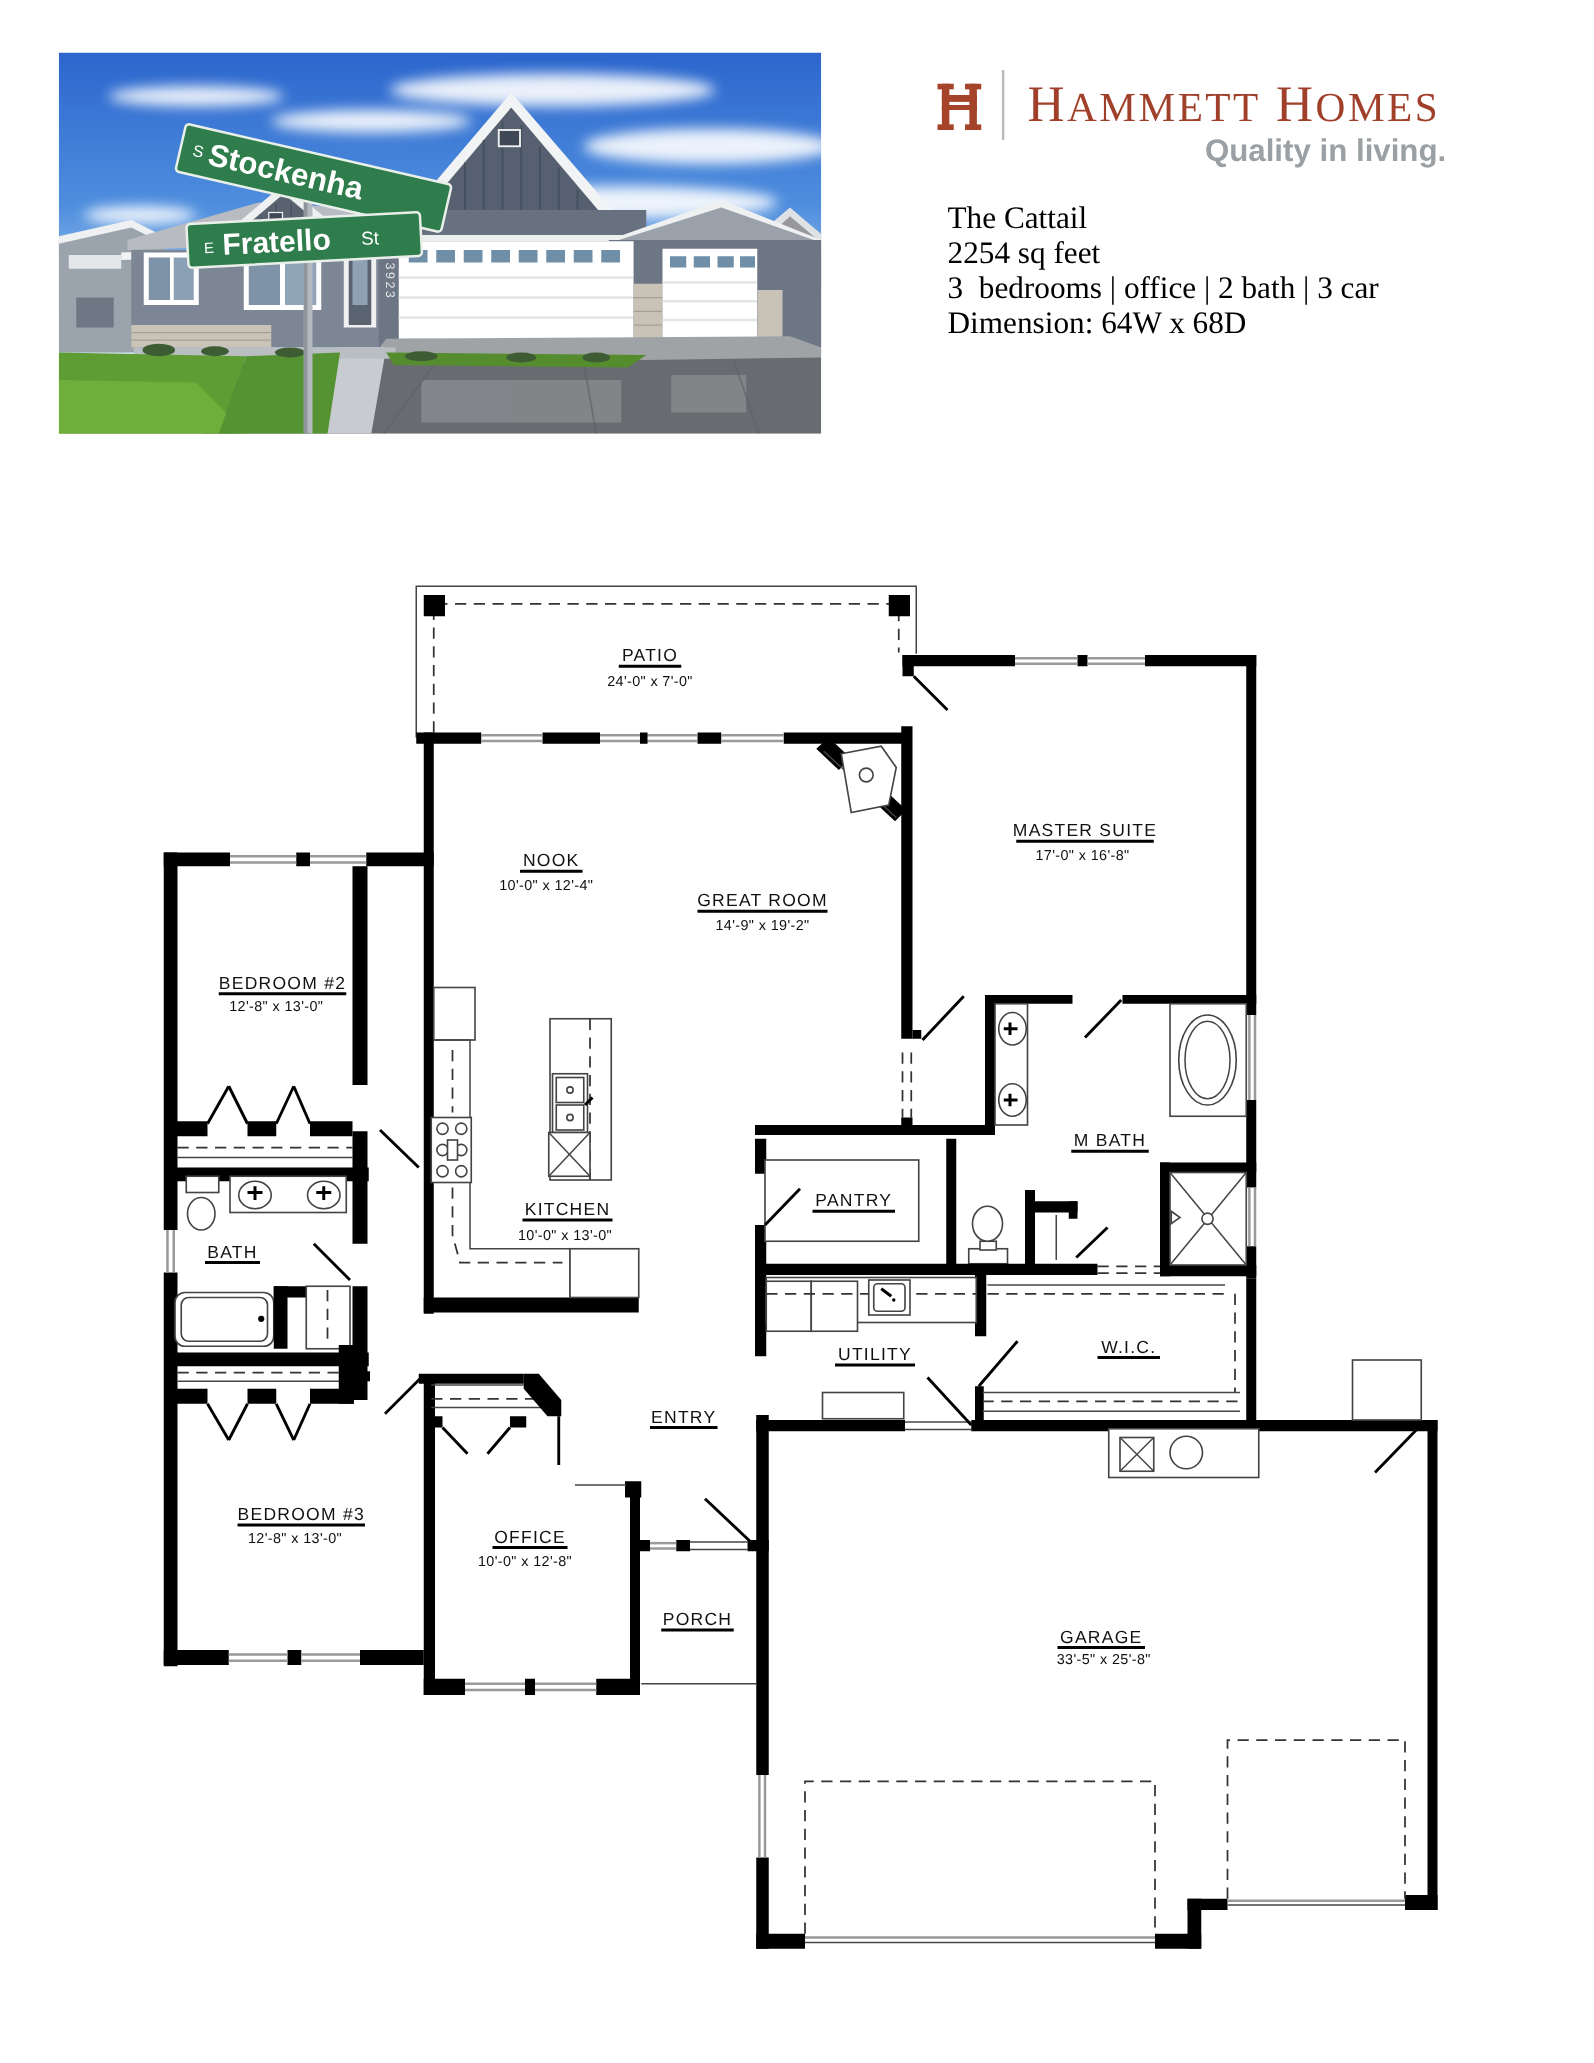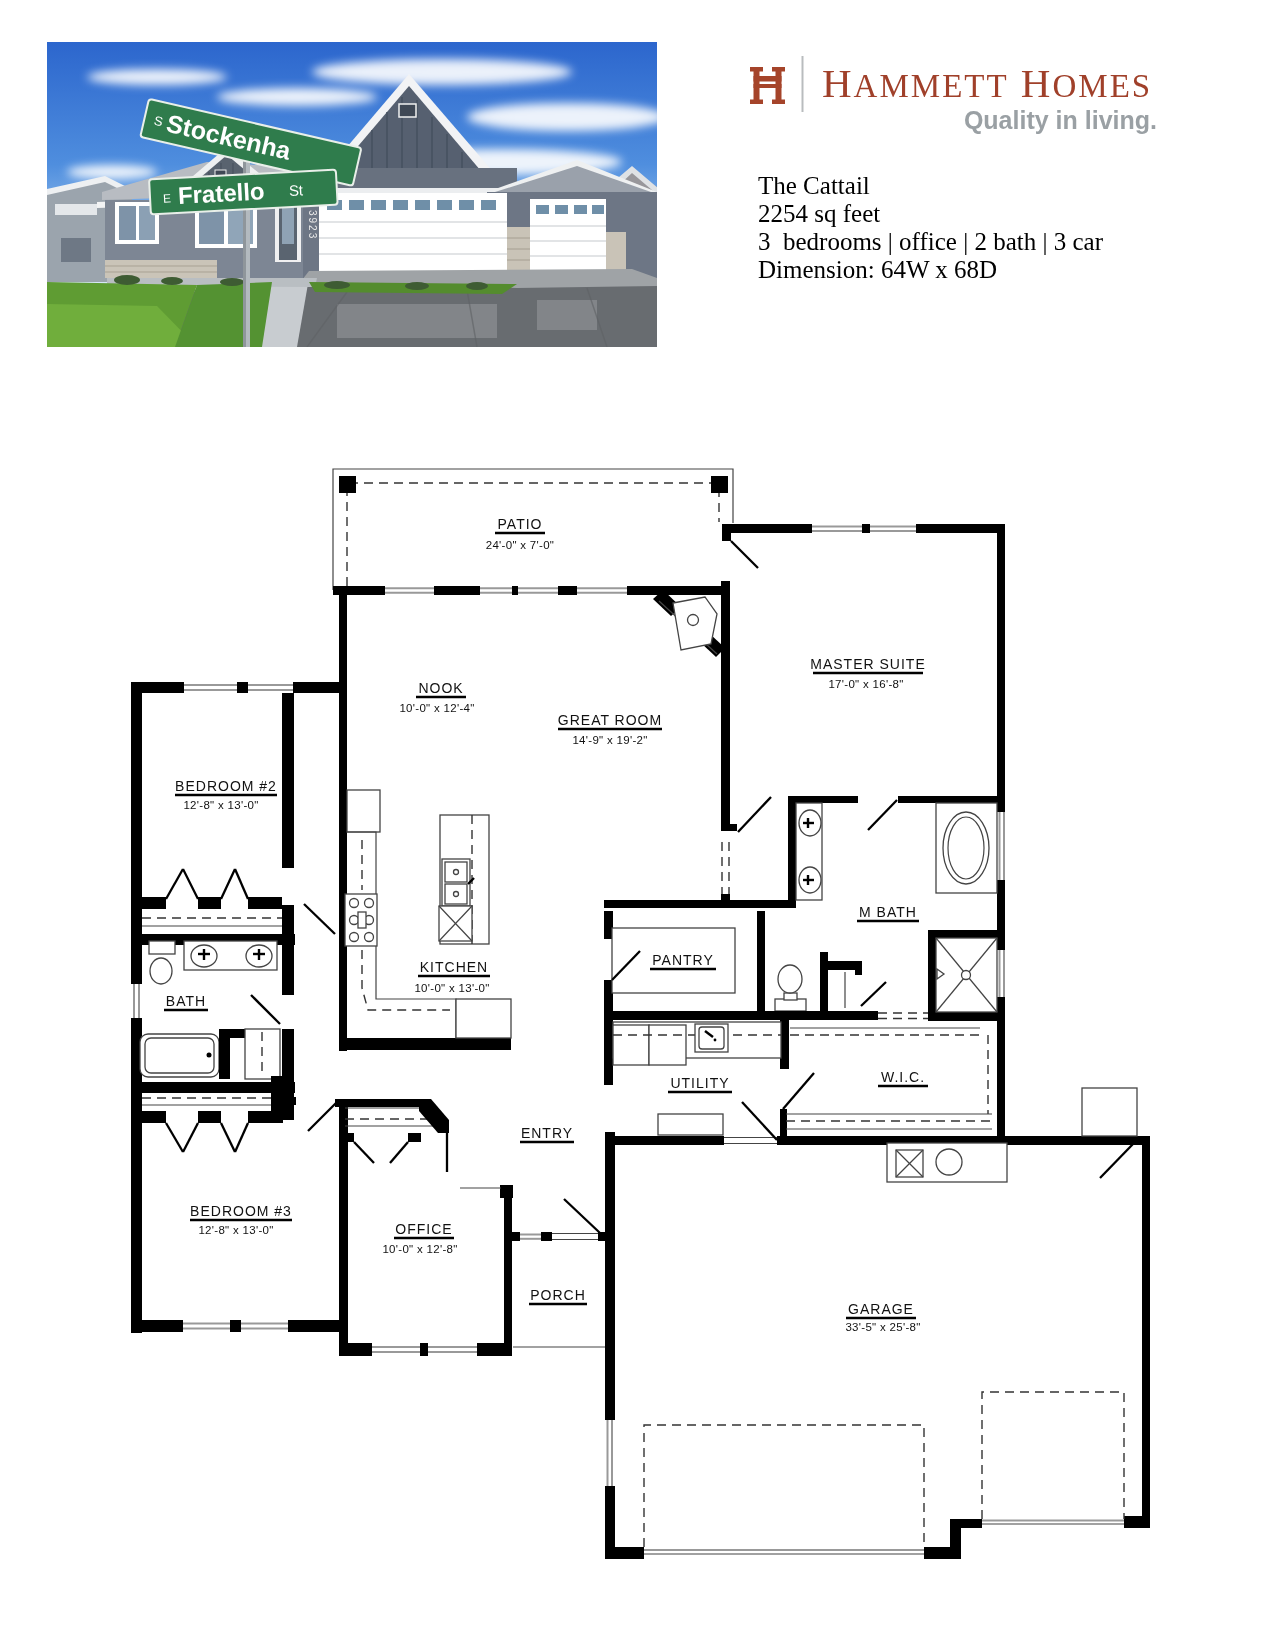--- a/index.html
+++ b/index.html
@@ -1,19 +1,19 @@
 <!DOCTYPE html>
 <html><head>
 <meta charset="utf-8">
 <style>
 html,body{margin:0;padding:0;background:#fff;}
 body{width:1275px;height:1650px;position:relative;font-family:"Liberation Sans",sans-serif;}
 #photo{position:absolute;left:47px;top:42px;}
 #logo{position:absolute;left:0;top:0;}
-#info{position:absolute;left:758px;top:172px;font-family:"Liberation Serif",serif;font-size:25px;line-height:28px;color:#000;}
+#info{position:absolute;left:758px;top:161px;font-family:"Liberation Serif",serif;font-size:25px;line-height:28px;color:#000;}
 #plan{position:absolute;left:0;top:0;}
 </style>
 </head>
 <body>
 
 <svg id="photo" width="610" height="305" viewBox="0 0 610 305">
 <defs>
 <linearGradient id="sky" x1="0" y1="0" x2="0" y2="1">
 <stop offset="0" stop-color="#2c66cd"></stop>
 <stop offset="0.5" stop-color="#4f8ede"></stop>

